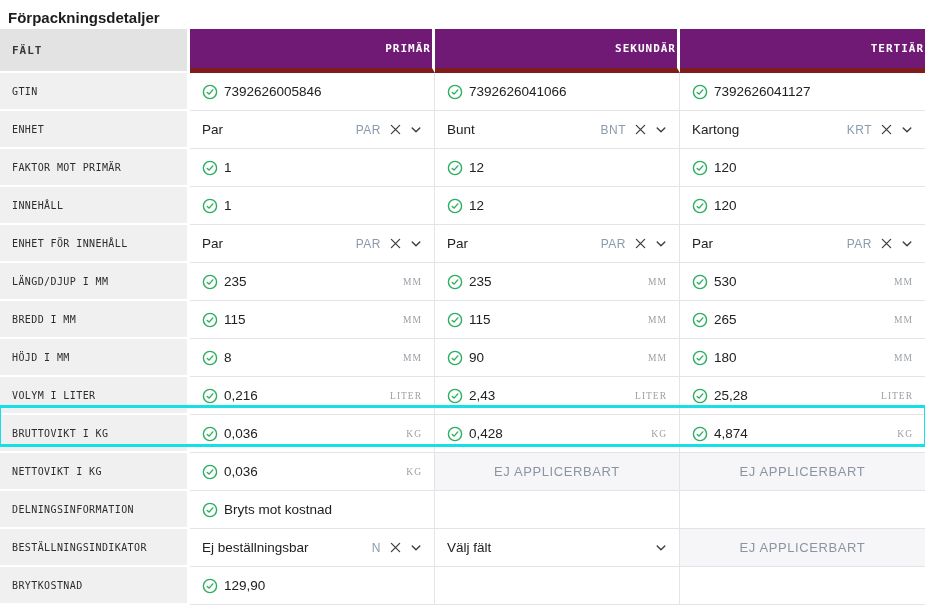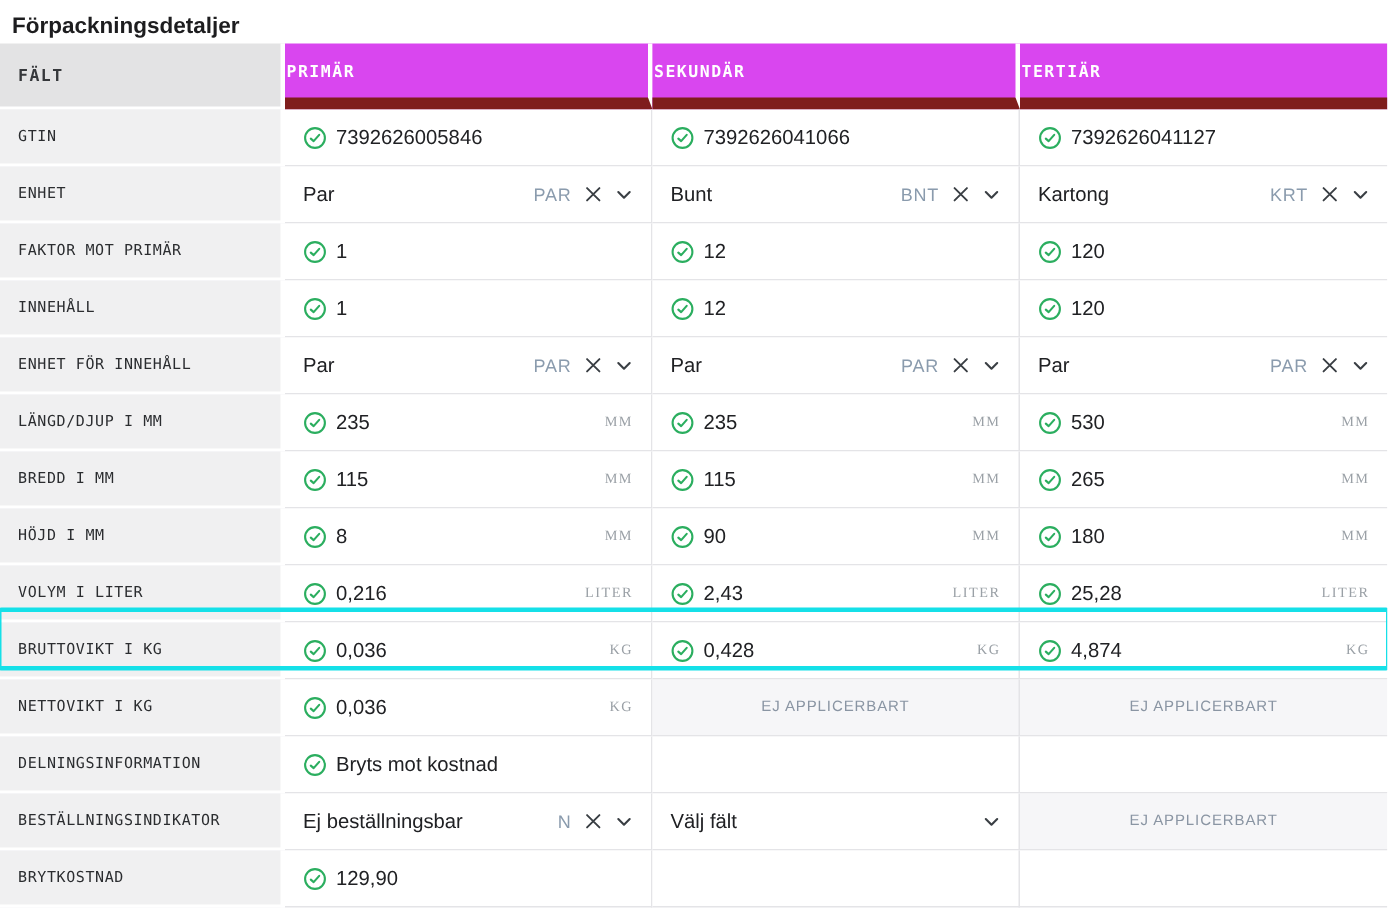--- a/index.html
+++ b/index.html
@@ -4,32 +4,32 @@
 <style>
   html,body { margin:0; padding:0; background:#fff; font-family:"Liberation Sans",sans-serif; }
   #app { position:relative; width:925px; height:615px; overflow:hidden; background:#fff; }
   .title { font-size:15px; font-weight:700; color:#1d1d1f; padding:9px 0 3px 8px; }
   table { border-collapse:separate; border-spacing:0; table-layout:fixed; width:925px; }
   col.c0 { width:190px; } col.c1, col.c2, col.c3 { width:245px; }
   thead th { height:44px; box-sizing:border-box; font-family:"DejaVu Sans Mono",monospace;
              font-size:11px; font-weight:700; letter-spacing:1px; }
   th.field-head { background:#e3e3e4; color:#36383b; text-align:left; padding:0 0 0 12px;
                   border-right:3px solid #fff; border-bottom:2px solid #fff; }
-  th.col-head { background:#d946ef; color:#ffffff; text-align:left; border-right:3px solid #fff;
-                border-bottom:8px solid #7f1d1d; }
+  th.col-head { background:#701a75; color:#ffffff; text-align:right; border-right:3px solid #fff;
+                border-bottom:5px solid #7f1d1d; }
   th.col-head:last-child { border-right:none; }
   tbody th.row-label { background:#f0f0f1; font-family:"DejaVu Sans Mono",monospace; font-size:10px;
                        font-weight:400; letter-spacing:0.4px; color:#2b2d30; text-align:left;
                        padding:0 8px 0 12px; border-right:3px solid #fff; border-bottom:2px solid #fff;
                        height:38px; box-sizing:border-box; white-space:nowrap; }
   tbody td { background:#fff; border-right:1px solid #e4e4e7; border-bottom:1px solid #e4e4e7;
              height:38px; box-sizing:border-box; padding:0 12px; font-size:13.5px; color:#202124;
              vertical-align:middle; }
   tbody td:last-child { border-right:none; }
-  td.na { background:#f6f6f8; text-align:center; font-size:10px; letter-spacing:0.6px;
+  td.na { background:#f6f6f8; text-align:center; font-size:13px; letter-spacing:0.6px;
           color:#8a95a3; font-weight:400; }
   .cell-flex { display:flex; align-items:center; gap:6px; height:100%; }
   .chk { display:inline-flex; align-items:center; flex:0 0 auto; }
   .val-text { white-space:nowrap; }
   .unit { margin-left:auto; font-family:Liberation Serif, serif; font-size:9.5px;
           color:#9aa0a6; letter-spacing:1px; }
   .dd-right { margin-left:auto; display:flex; align-items:center; gap:9px; }
   .abbr { color:#8a9bad; font-size:12px; letter-spacing:0.5px; }
   .xbtn, .chev { display:inline-flex; align-items:center; cursor:pointer; }
   .hl-outline { position:absolute; border:3px solid #15e0e8; border-radius:3px;

